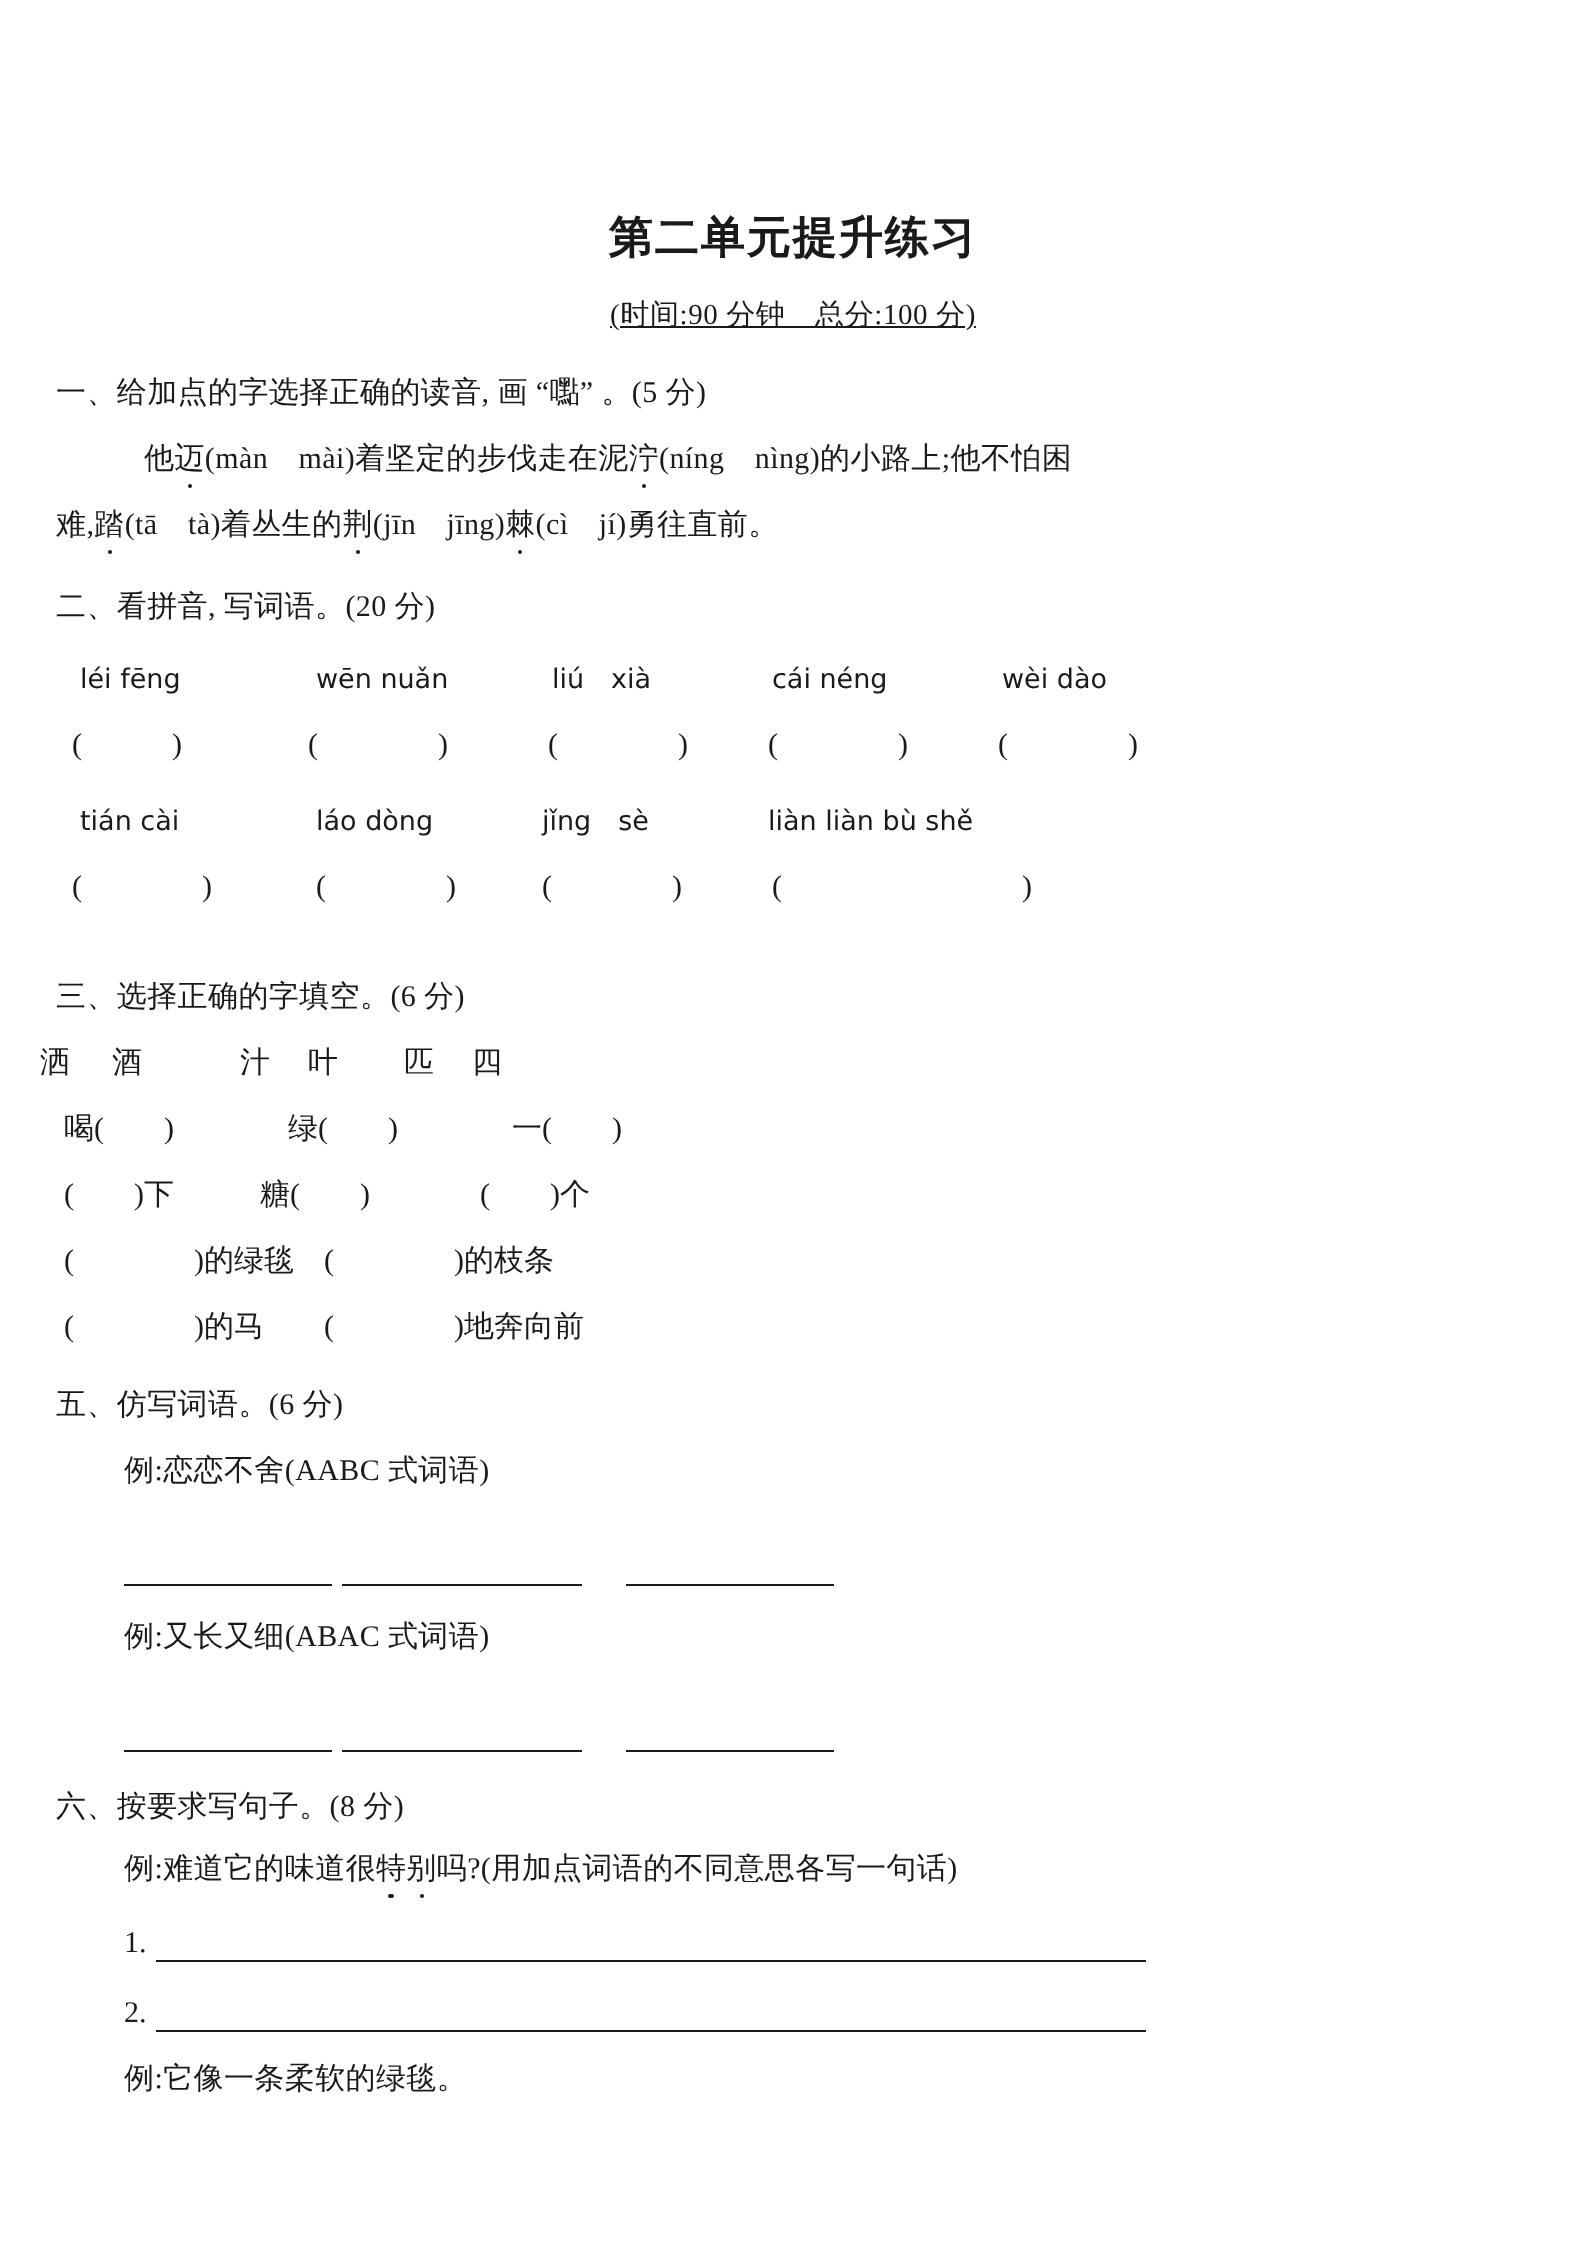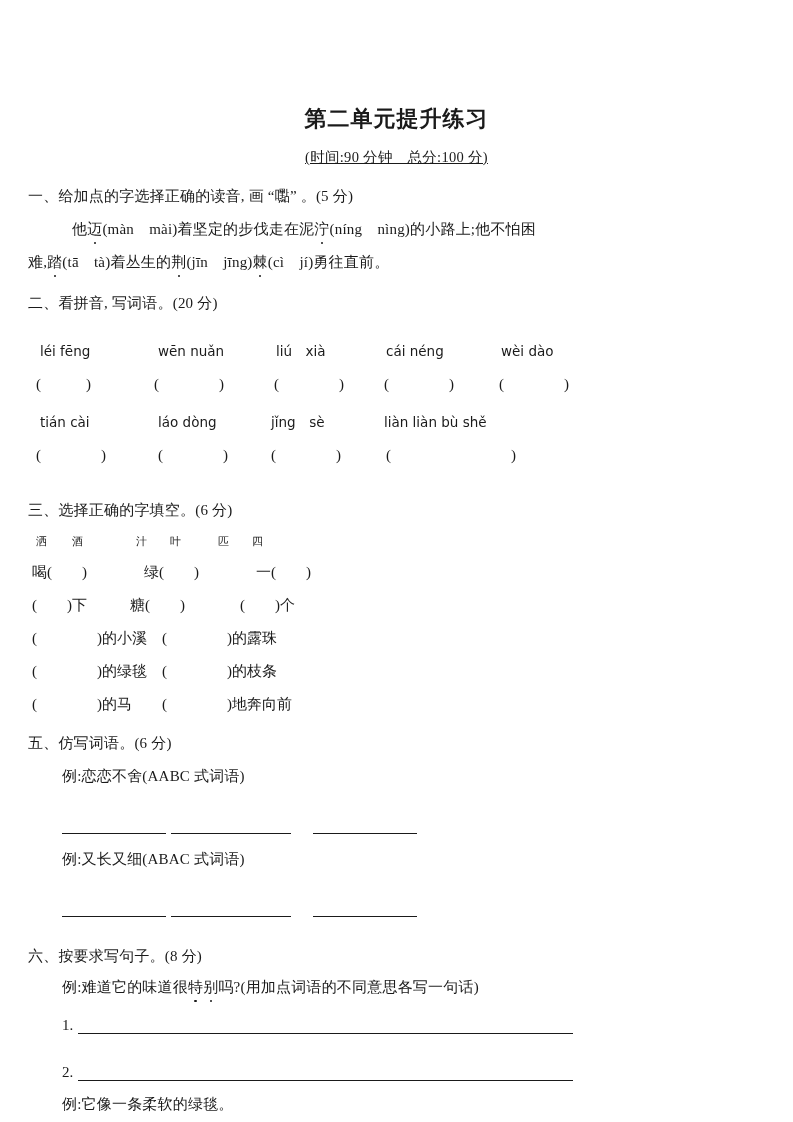--- a/index.html
+++ b/index.html
@@ -52,21 +52,21 @@
     margin: 0;
     letter-spacing: 0.2px;
   }
   .indent-2 { padding-left: 62px; }
   .indent-3 { padding-left: 72px; }
 
   
   .mt-12 { margin-top: 12px; }
   .mt-14 { margin-top: 14px; }
   .mt-16 { margin-top: 16px; }
-  .mt-18 { margin-top: 30px; }
+  .mt-18 { margin-top: 18px; }
   .mt-20 { margin-top: 20px; }
   .mt-22 { margin-top: 22px; }
   .mt-30 { margin-top: 30px; }
   .mt-36 { margin-top: 36px; }
 
   
   .dotted {
     position: relative;
     display: inline-block;
   }
@@ -120,21 +120,21 @@
     font-family: "Liberation Serif", serif;
   }
   .numbered-row .rule {
     display: inline-block;
     border-bottom: 1.3px solid #1a1a1a;
     height: 1px;
     vertical-align: bottom;
   }
 
   
-  .char-opts { padding-left: 36px; font-size: 11px; white-space: nowrap; }
+  .char-opts { padding-left: 20px; font-size: 15px; white-space: nowrap; }
   .char-opts span.co { display: inline-block; }
 
   .fill-row { padding-left: 32px; font-size: 15px; white-space: nowrap; }
   .fill-row span.fc { display: inline-block; }
 
   
   .phrase-row { padding-left: 32px; font-size: 15px; white-space: nowrap; }
   .phrase-row span.ph { display: inline-block; }
 </style>
 </head>
@@ -182,23 +182,20 @@
   <div class="fill-row mt-14">
     <span class="fc" style="width:112px">喝(　　)</span><span class="fc" style="width:112px">绿(　　)</span><span class="fc">一(　　)</span>
   </div>
 
   <div class="fill-row mt-14">
     <span class="fc" style="width:98px">(　　)下</span><span class="fc" style="width:110px">糖(　　)</span><span class="fc">(　　)个</span>
   </div>
 
 
   <div class="phrase-row mt-14">
-    <span class="ph" style="width:130px">(　　　　)的小溪</span><span class="ph">(　　　　)的露珠</span>
-  </div>
-  <div class="phrase-row mt-14">
     <span class="ph" style="width:130px">(　　　　)的绿毯</span><span class="ph">(　　　　)的枝条</span>
   </div>
   <div class="phrase-row mt-14">
     <span class="ph" style="width:130px">(　　　　)的马</span><span class="ph">(　　　　)地奔向前</span>
   </div>
 
   <div class="section-heading mt-20">五、仿写词语。(6 分)</div>
 
   <div class="body-line indent-2 mt-14">例:恋恋不舍(AABC 式词语)</div>
 

